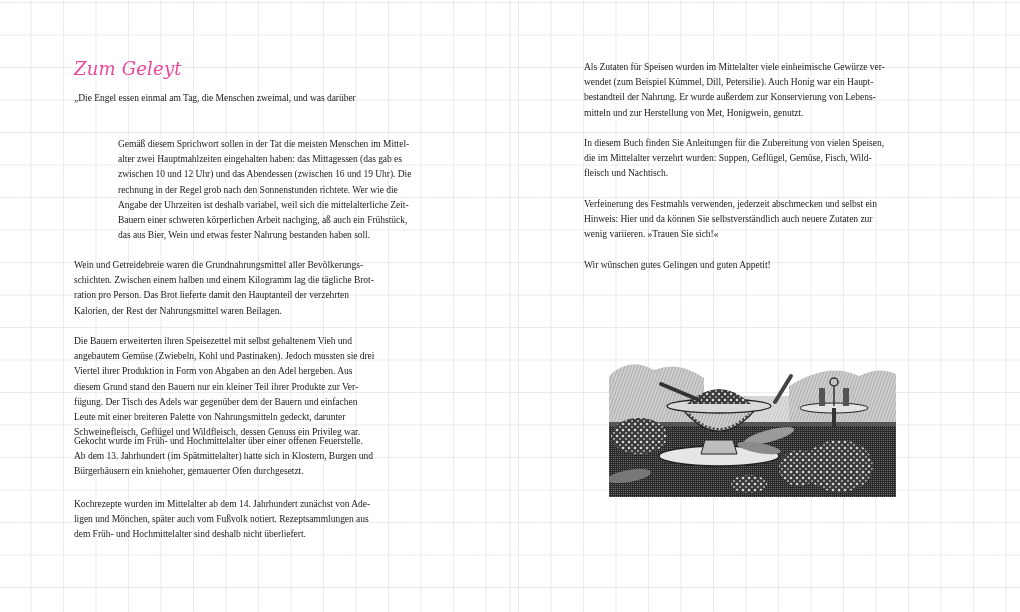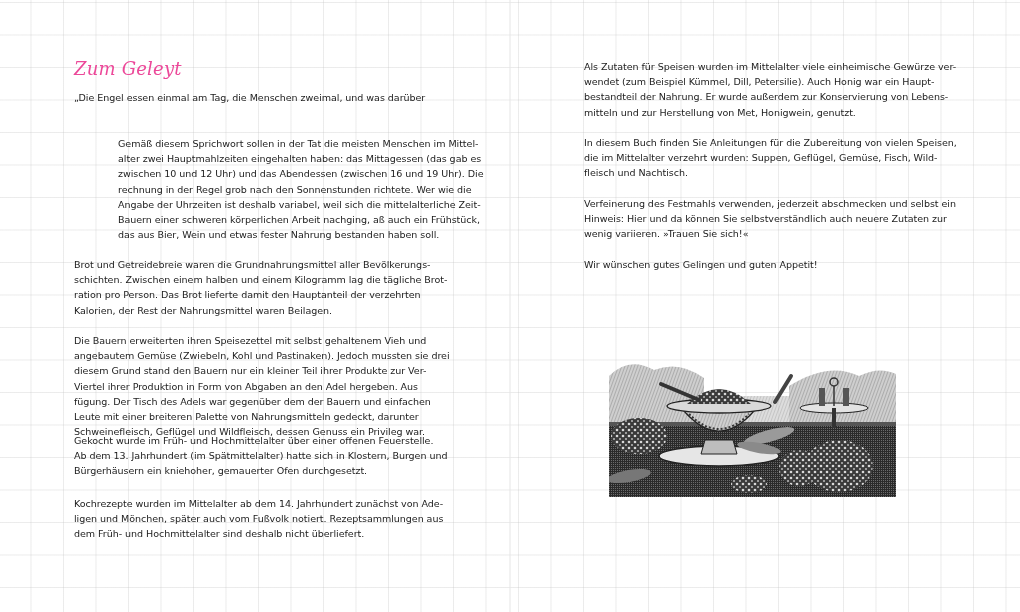--- a/index.html
+++ b/index.html
@@ -17,21 +17,21 @@
   .page { position:absolute; top:0; height:612px; }
   .page-left { left:0; width:510px; }
   .page-right { left:510px; width:510px; }
   .gutter { position:absolute; left:509px; top:0; width:2px; height:612px; background:rgba(230,230,230,0.5); }
   .title {
     position:absolute; left:74px; top:58px;
     font-family:"DejaVu Serif", "Liberation Serif", serif;
     font-style:italic; font-size:18px; color:#ec4899; letter-spacing:0.2px;
   }
   .text { font-size:9.55px; line-height:15.2px; letter-spacing:-0.05px; }
-  .para { position:absolute; margin:0; }
+  .para { position:absolute; margin:0;font-family:Liberation Serif, serif; }
   .left-col { left:74px; width:352px; }
   .right-col { left:584px; width:345px; }
   .para .ln { display:block; white-space:nowrap; }
   .illustration {
     position:absolute; left:609px; top:356px; width:287px; height:141px;
   }
 </style>
 </head>
 <body>
 
@@ -49,31 +49,31 @@
   <span class="ln">Gemäß diesem Sprichwort sollen in der Tat die meisten Menschen im Mittel-</span>
   <span class="ln">alter zwei Hauptmahlzeiten eingehalten haben: das Mittagessen (das gab es</span>
   <span class="ln">zwischen 10 und 12 Uhr) und das Abendessen (zwischen 16 und 19 Uhr). Die</span>
   <span class="ln">rechnung in der Regel grob nach den Sonnenstunden richtete. Wer wie die</span>
   <span class="ln">Angabe der Uhrzeiten ist deshalb variabel, weil sich die mittelalterliche Zeit-</span>
   <span class="ln">Bauern einer schweren körperlichen Arbeit nachging, aß auch ein Frühstück,</span>
   <span class="ln">das aus Bier, Wein und etwas fester Nahrung bestanden haben soll.</span>
 </p>
 
 <p class="para text left-col" style="top:257px;">
-  <span class="ln">Brot und Getreidebreie waren die Grundnahrungsmittel aller Bevölkerungs-</span>
+  <span class="ln">Wein und Getreidebreie waren die Grundnahrungsmittel aller Bevölkerungs-</span>
   <span class="ln">schichten. Zwischen einem halben und einem Kilogramm lag die tägliche Brot-</span>
   <span class="ln">ration pro Person. Das Brot lieferte damit den Hauptanteil der verzehrten</span>
   <span class="ln">Kalorien, der Rest der Nahrungsmittel waren Beilagen.</span>
 </p>
 
 <p class="para text left-col" style="top:333px;">
   <span class="ln">Die Bauern erweiterten ihren Speisezettel mit selbst gehaltenem Vieh und</span>
   <span class="ln">angebautem Gemüse (Zwiebeln, Kohl und Pastinaken). Jedoch mussten sie drei</span>
+  <span class="ln">Viertel ihrer Produktion in Form von Abgaben an den Adel hergeben. Aus</span>
   <span class="ln">diesem Grund stand den Bauern nur ein kleiner Teil ihrer Produkte zur Ver-</span>
-  <span class="ln">Viertel ihrer Produktion in Form von Abgaben an den Adel hergeben. Aus</span>
   <span class="ln">fügung. Der Tisch des Adels war gegenüber dem der Bauern und einfachen</span>
   <span class="ln">Leute mit einer breiteren Palette von Nahrungsmitteln gedeckt, darunter</span>
   <span class="ln">Schweinefleisch, Geflügel und Wildfleisch, dessen Genuss ein Privileg war.</span>
 </p>
 
 <p class="para text left-col" style="top:433px;">
   <span class="ln">Gekocht wurde im Früh- und Hochmittelalter über einer offenen Feuerstelle.</span>
   <span class="ln">Ab dem 13. Jahrhundert (im Spätmittelalter) hatte sich in Klostern, Burgen und</span>
   <span class="ln">Bürgerhäusern ein kniehoher, gemauerter Ofen durchgesetzt.</span>
 </p>

